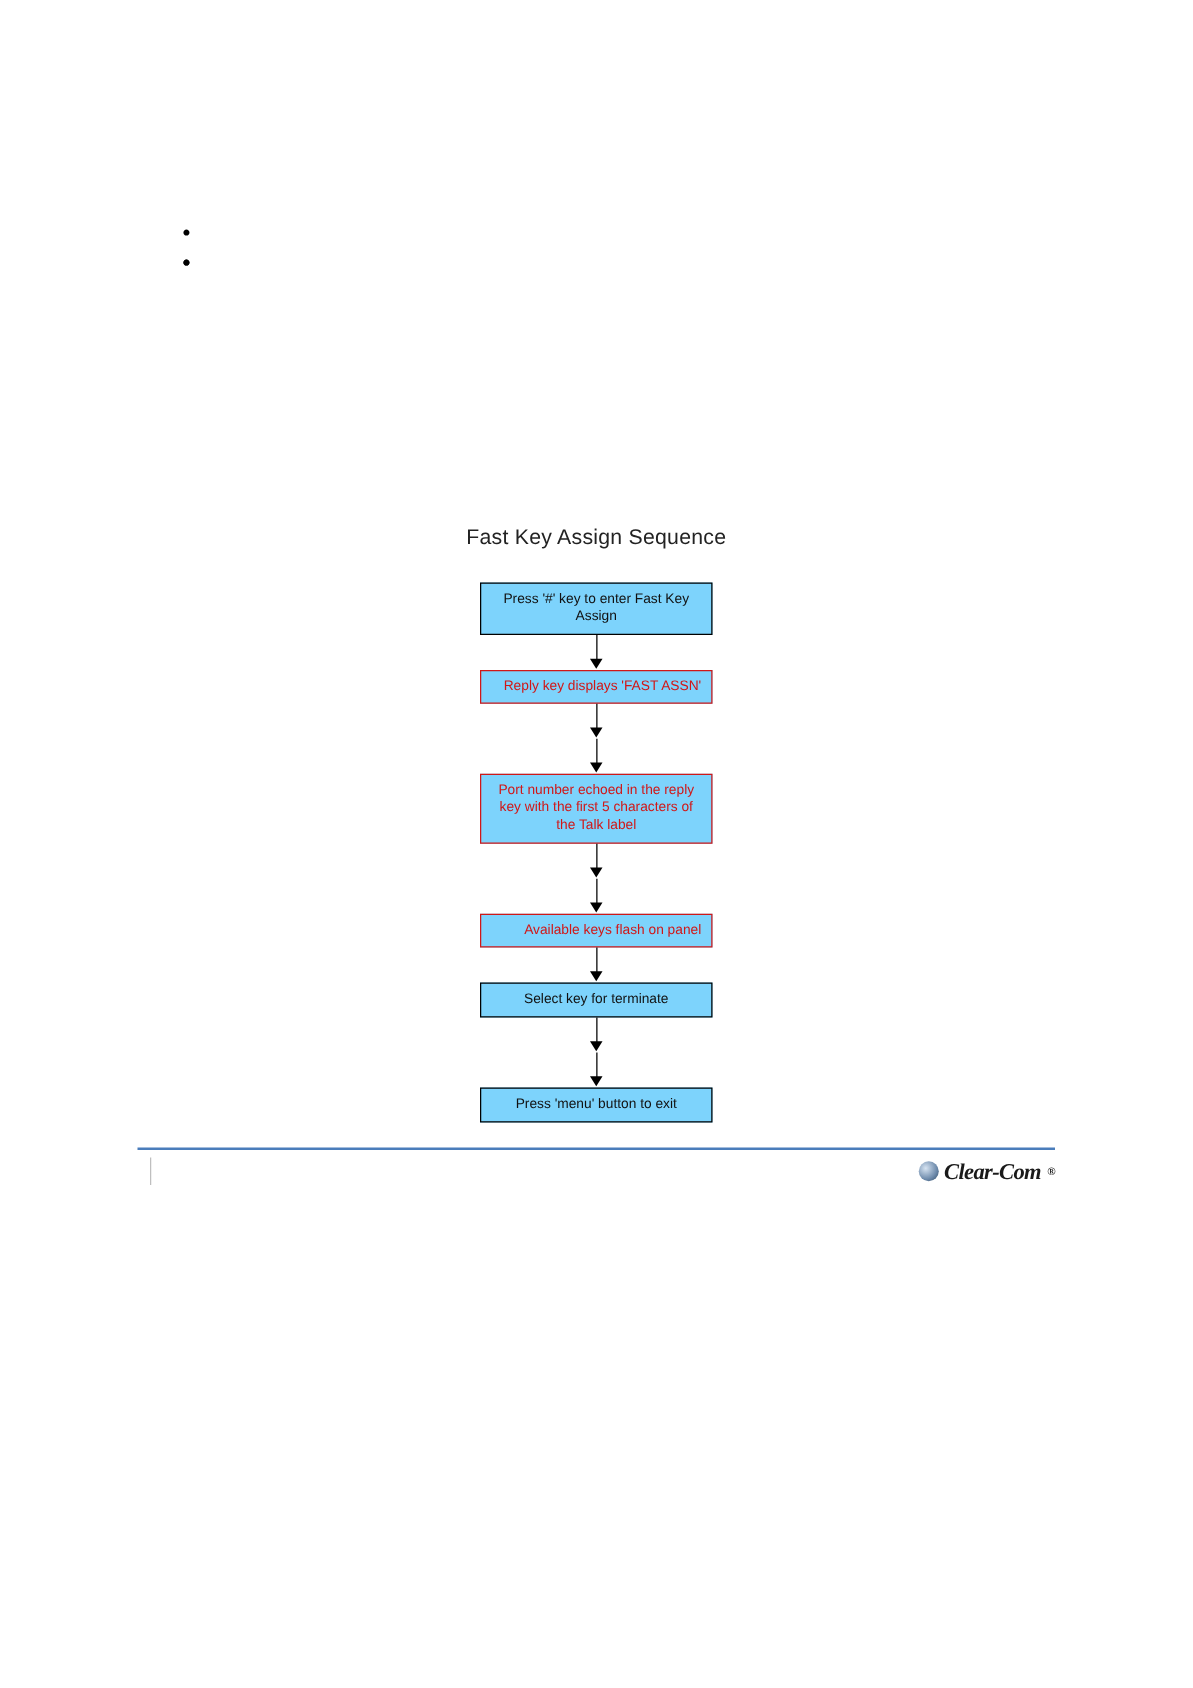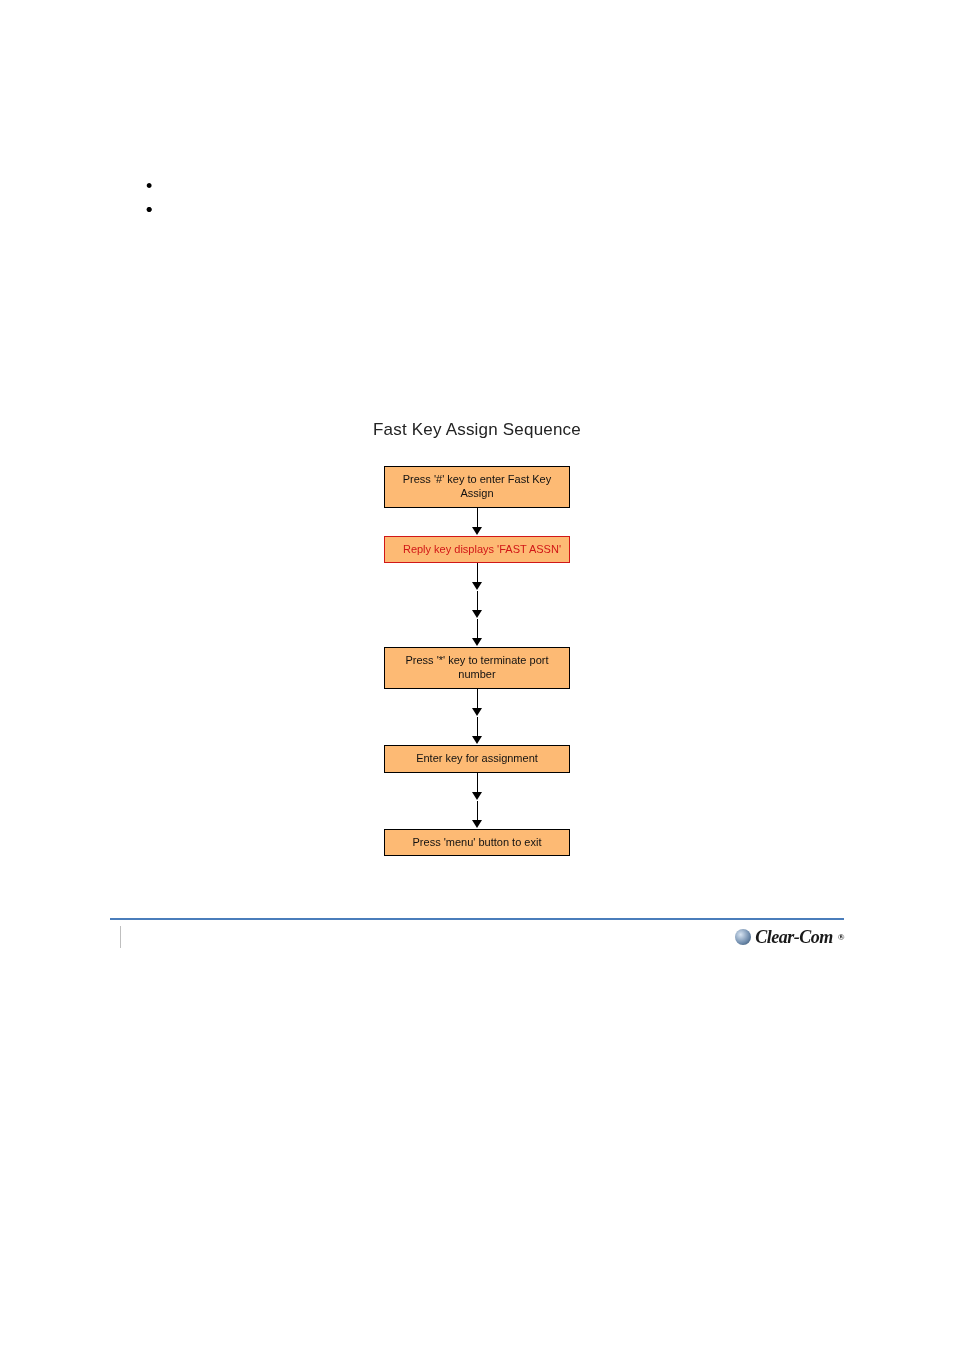--- a/index.html
+++ b/index.html
@@ -52,21 +52,21 @@
     align-items: center;
   }
   .flow-title {
     font-size: 17px;
     color: #232323;
     margin-bottom: 26px;
     letter-spacing: 0.2px;
   }
   .node {
     border: 1px solid #000;
-    background: #fdba74;
+    background: #7dd3fc;
     width: 186px;
     min-height: 26px;
     box-sizing: border-box;
     display: flex;
     align-items: center;
     justify-content: center;
     text-align: center;
     font-size: 11px;
     line-height: 1.25;
     padding: 6px 8px;
@@ -174,40 +174,43 @@
     <div class="arrow">
         <div class="stem"></div>
         <div class="head"></div>
       </div>
 
     <div class="arrow">
         <div class="stem"></div>
         <div class="head"></div>
       </div>
 
+    <div class="node red">
+        <span>Port number echoed in the reply key with the first 5 characters of the Talk label</span>
+      </div>
+    <div class="arrow">
+        <div class="stem"></div>
+        <div class="head"></div>
+      </div>
+
+    <div class="arrow">
+        <div class="stem"></div>
+        <div class="head"></div>
+      </div>
+
+    <div class="node red">
+        <span>Available keys flash on panel</span>
+      </div>
     <div class="arrow">
         <div class="stem"></div>
         <div class="head"></div>
       </div>
 
     <div class="node">
-        <span>Press '*' key to terminate port number</span>
-      </div>
-    <div class="arrow">
-        <div class="stem"></div>
-        <div class="head"></div>
-      </div>
-
-    <div class="arrow">
-        <div class="stem"></div>
-        <div class="head"></div>
-      </div>
-
-    <div class="node">
-        <span>Enter key for assignment</span>
+        <span>Select key for terminate</span>
       </div>
     <div class="arrow">
         <div class="stem"></div>
         <div class="head"></div>
       </div>
 
     <div class="arrow">
         <div class="stem"></div>
         <div class="head"></div>
       </div>

